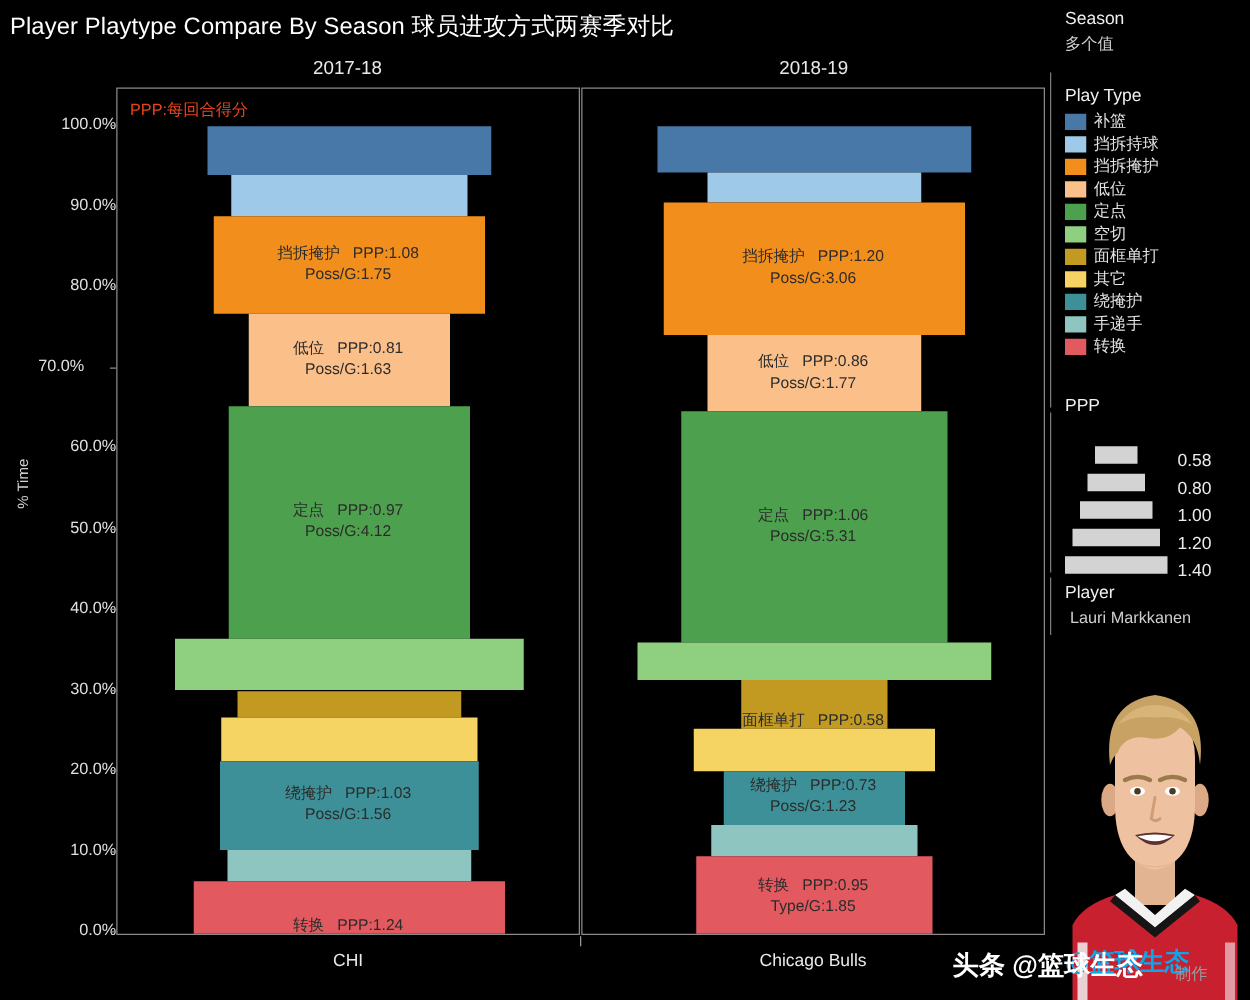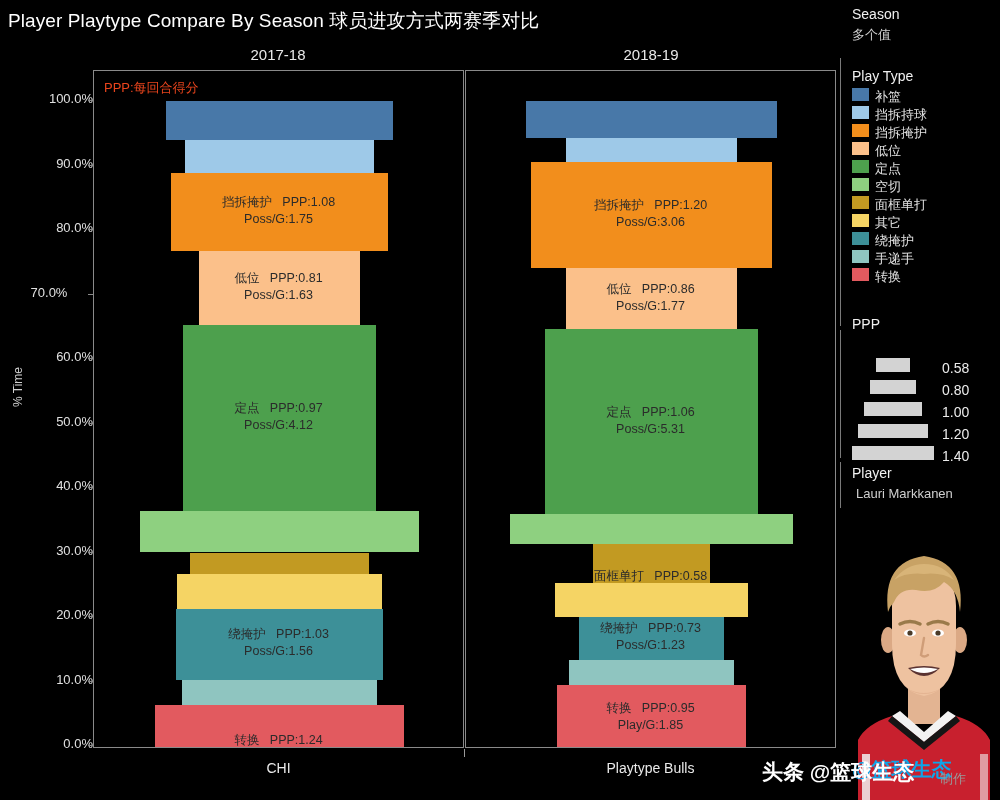--- a/index.html
+++ b/index.html
@@ -147,20 +147,21 @@
     color: #f0f0f0;
     white-space: nowrap;
   }
   .legend-sub {
     font-size: 13px;
     color: #cfcfcf;
     white-space: nowrap;
   }
   .legend-row {
     display: flex;
+    align-items: center;
     height: 18px;
   }
   .swatch {
     width: 17px; height: 13px;
     margin-right: 6px;
     flex: none;
   }
   .legend-label {
     font-size: 13px;
     color: #e2e2e2;
@@ -313,26 +314,26 @@
       <div class="seg" title="其它" style="top: 512.46px; height: 33.54px; width: 193.89px; left: 88.555px; background: rgb(245, 212, 100);"></div>
       <div class="seg" title="绕掩护" style="top: 546px; height: 42.57px; width: 145.527px; left: 112.736px; background: rgb(61, 144, 152);"></div>
       <div class="seg-label" style="top: 549.285px;">
         <div>绕掩护&nbsp;&nbsp;&nbsp;PPP:0.73</div>
         <div>Poss/G:1.23</div>
       </div>
       <div class="seg" title="手递手" style="top: 588.57px; height: 25.8px; width: 164.91px; left: 103.045px; background: rgb(143, 197, 192);"></div>
       <div class="seg" title="转换" style="top: 614.37px; height: 64.5px; width: 189.75px; left: 90.625px; background: rgb(226, 90, 95);"></div>
       <div class="seg-label" style="top: 628.62px;">
         <div>转换&nbsp;&nbsp;&nbsp;PPP:0.95</div>
-        <div>Play/G:1.85</div>
+        <div>Type/G:1.85</div>
       </div>
     </div>
 
   <div class="xlabel" id="xlabel-left">CHI</div>
-  <div class="xlabel" id="xlabel-right">Playtype Bulls</div>
+  <div class="xlabel" id="xlabel-right">Chicago Bulls</div>
   <div id="xtick-divider"></div>
 
   <div id="legend">
     <div class="legend-sep" style="top:58px;height:268px;"></div>
     <div class="legend-sep" style="top:330px;height:128px;"></div>
     <div class="legend-sep" style="top:462px;height:46px;"></div>
 
     <div style="position:absolute;left:12px;top:6px;" class="legend-title">Season</div>
     <div style="position:absolute;left:12px;top:26px;" class="legend-sub">多个值</div>
 

